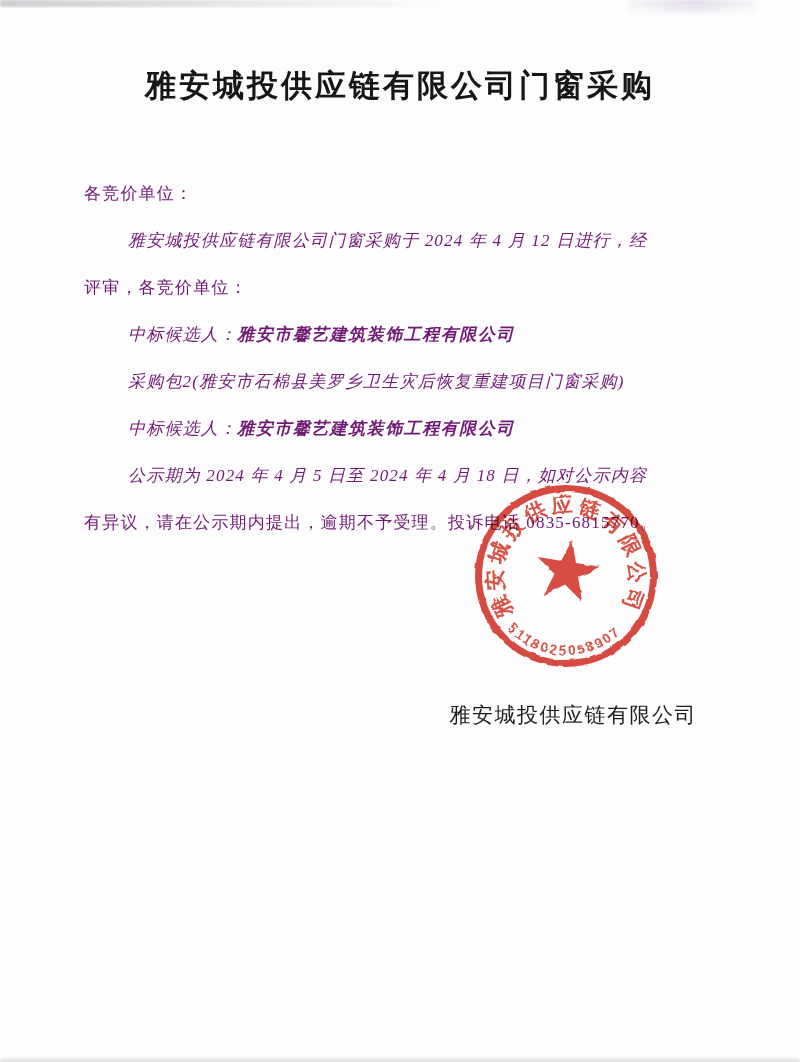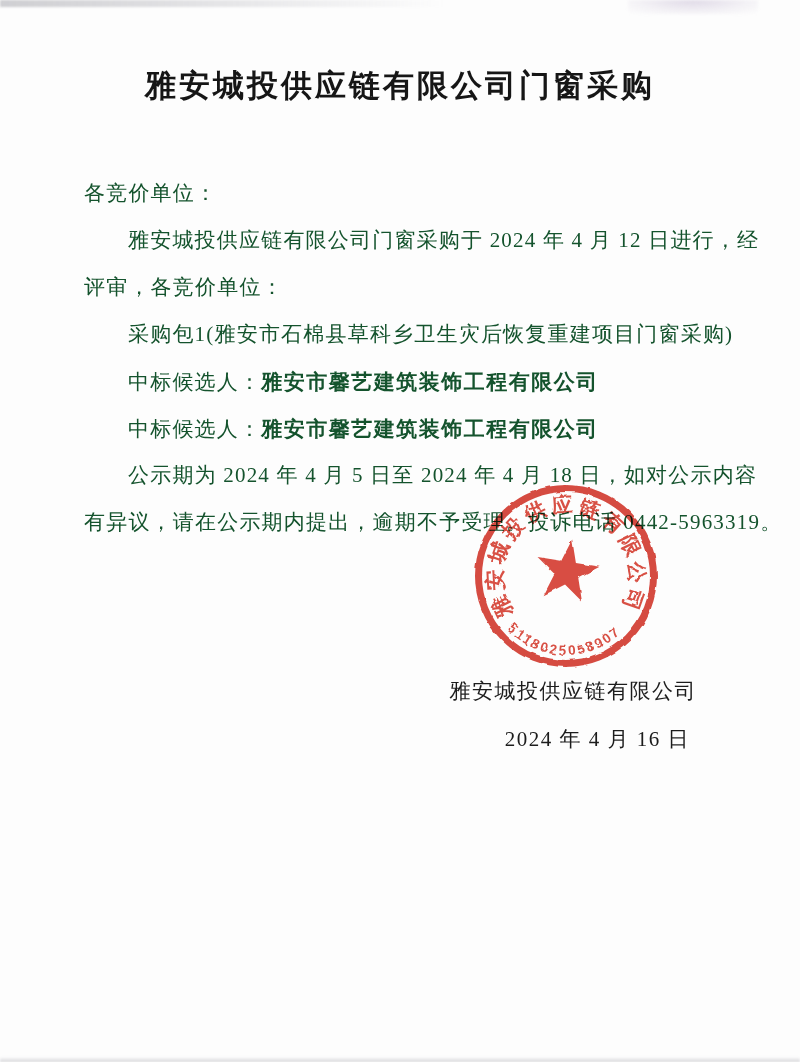--- a/index.html
+++ b/index.html
@@ -28,32 +28,32 @@
   }
   
   .title-block{
     position:absolute;top:62px;left:0;width:800px;
     text-align:center;font-weight:700;font-size:31px;line-height:50px;
     letter-spacing:3px;color:#161616;
   }
   
   .body-block{
     position:absolute;top:170px;left:84px;width:640px;
-    font-size:21px;letter-spacing:1.2px;color:#14532d;
+    font-size:17px;letter-spacing:1.2px;color:#701a75;
   }
   .line{display:block;height:47px;line-height:47px;white-space:nowrap;}
-  .indent{padding-left:44px;}
+  .indent{padding-left:44px;font-style:italic;}
   .winner-name{
     font-weight:700;
     font-family:"Liberation Sans","DejaVu Sans",sans-serif;
     letter-spacing:1.5px;
   }
   
   .sign-company{
-    position:absolute;top:678px;right:103px;
+    position:absolute;top:702px;right:103px;
     font-size:21px;letter-spacing:1.5px;line-height:26px;white-space:nowrap;
   }
   .sign-date{
     position:absolute;top:726px;right:110px;
     font-size:21px;letter-spacing:1.5px;line-height:26px;white-space:nowrap;
   }
   
   .seal{
     position:absolute;left:474px;top:484px;width:184px;height:184px;
     mix-blend-mode:multiply;opacity:.93;pointer-events:none;
@@ -70,29 +70,28 @@
   <div class="artifact-bottom"></div>
 
   <div class="title-block">
     <span class="line">雅安城投供应链有限公司门窗采购</span>
   </div>
 
   <div class="body-block">
     <span class="line">各竞价单位：</span>
     <span class="line indent">雅安城投供应链有限公司门窗采购于 2024 年 4 月 12 日进行，经</span>
     <span class="line">评审，各竞价单位：</span>
-    <span class="line indent">采购包1(雅安市石棉县草科乡卫生灾后恢复重建项目门窗采购)</span>
     <span class="line indent"><span>中标候选人：</span><span class="winner-name">雅安市馨艺建筑装饰工程有限公司</span></span>
+    <span class="line indent">采购包2(雅安市石棉县美罗乡卫生灾后恢复重建项目门窗采购)</span>
     <span class="line indent"><span>中标候选人：</span><span class="winner-name">雅安市馨艺建筑装饰工程有限公司</span></span>
     <span class="line indent">公示期为 2024 年 4 月 5 日至 2024 年 4 月 18 日，如对公示内容</span>
-    <span class="line">有异议，请在公示期内提出，逾期不予受理。投诉电话 0442-5963319。</span>
+    <span class="line">有异议，请在公示期内提出，逾期不予受理。投诉电话 0835-6815770。</span>
   </div>
 
   <div class="sign-company">雅安城投供应链有限公司</div>
-  <div class="sign-date">2024 年 4 月 16 日</div>
 
   <div class="seal">
     <svg viewBox="0 0 184 184" xmlns="http://www.w3.org/2000/svg">
       <defs>
         <filter id="stampRough" x="-10%" y="-10%" width="120%" height="120%">
           <feTurbulence type="fractalNoise" baseFrequency="0.09" numOctaves="2" seed="7" result="n"></feTurbulence>
           <feDisplacementMap in="SourceGraphic" in2="n" scale="3" xChannelSelector="R" yChannelSelector="G"></feDisplacementMap>
         </filter>
         <path id="sealTopArc" d="M 39.6 128.7 A 64 64 0 1 1 144.4 128.7" fill="none"></path>
         <path id="sealBottomArc" d="M 31.5 142.8 A 79 79 0 0 0 152.5 142.8" fill="none"></path>

